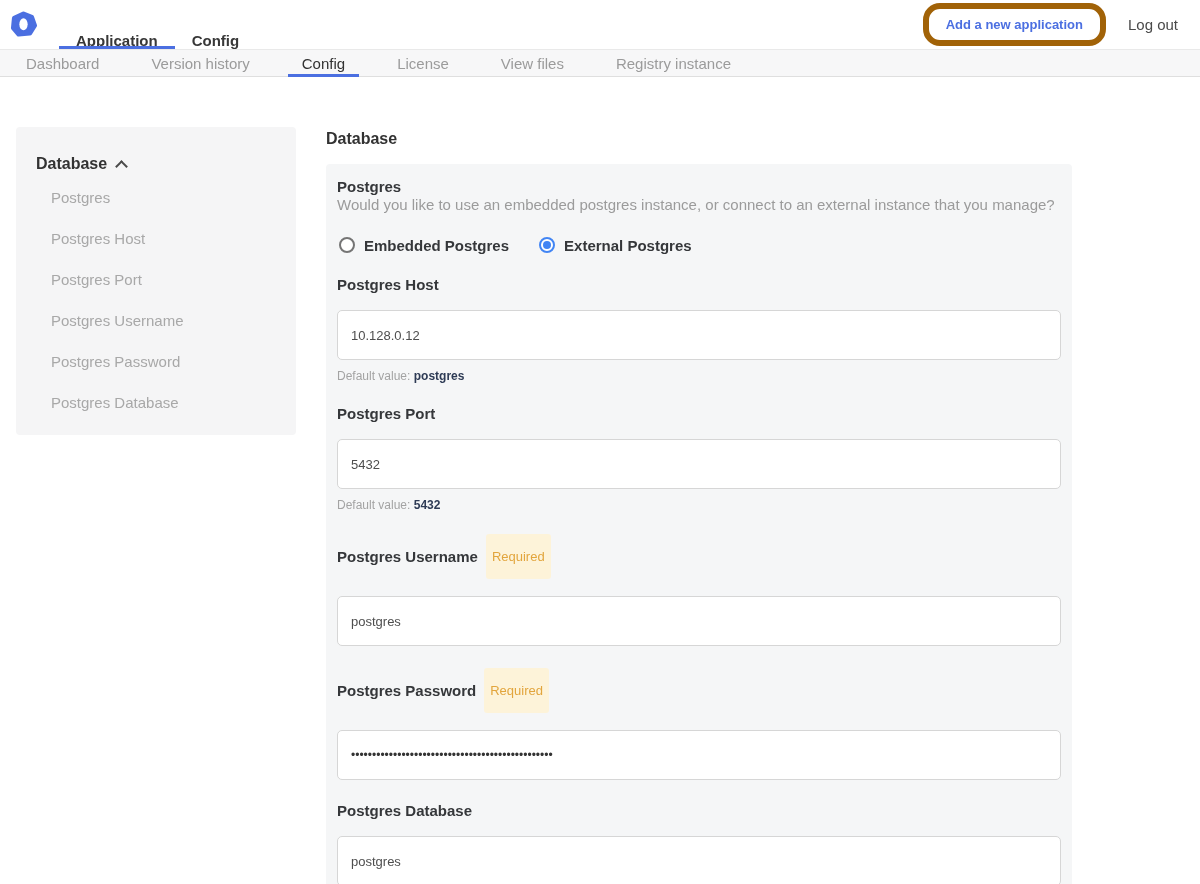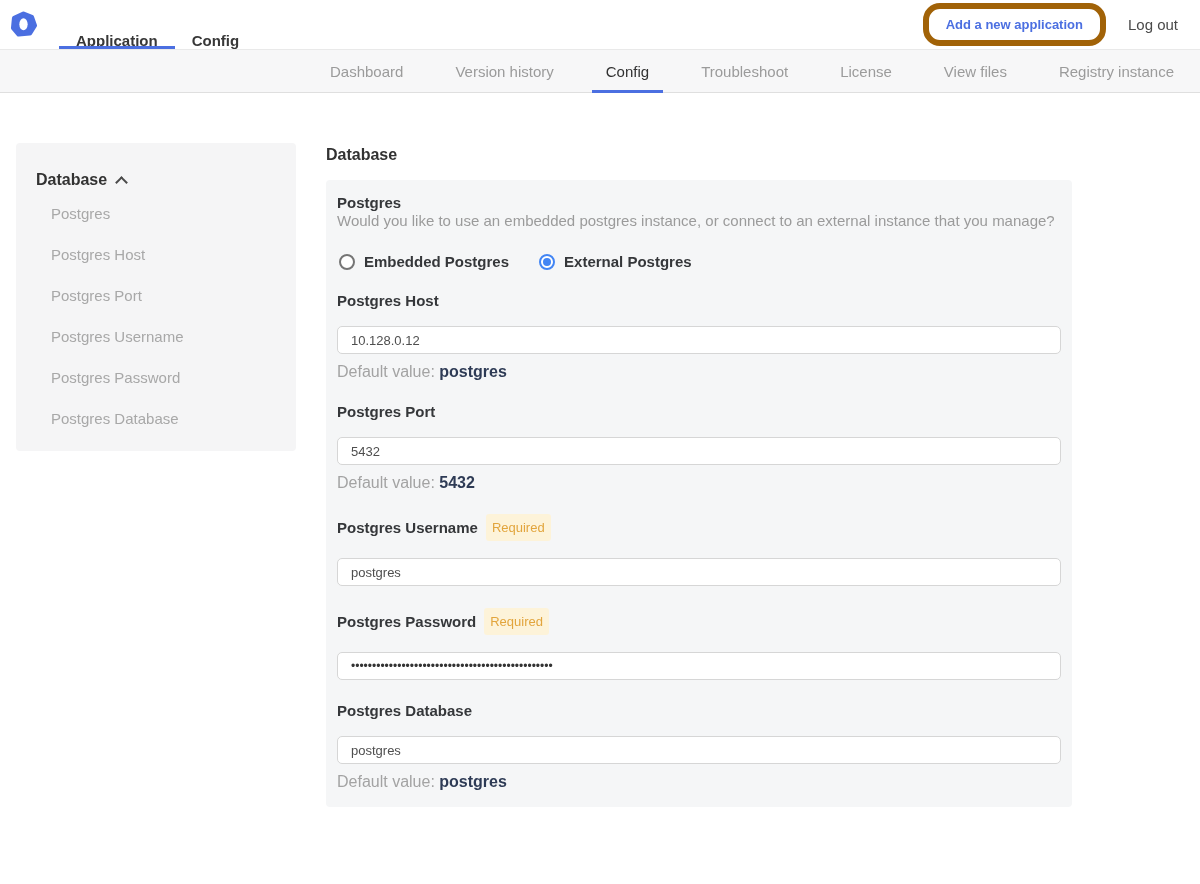--- a/index.html
+++ b/index.html
@@ -41,26 +41,26 @@
     font-family: "Liberation Sans", sans-serif;
     font-size: 13px; font-weight: 700;
     padding: 8px 17px;
     border-radius: 17px;
     cursor: pointer;
   }
   .logout { font-size: 15px; color: #4a4a4a; margin: 0 22px 0 22px; cursor: pointer; }
 
   
   .subnav {
-    height: 44px;
+    height: 28px;
     background: #f7f7f8;
     border-top: 1px solid #e9e9e9;
     border-bottom: 1px solid #dfdfdf;
     display: flex;
-    justify-content: flex-end;
+    justify-content: flex-start;
   }
   .subnav-item {
     position: relative;
     display: flex; align-items: center;
     padding: 0 26px;
     font-size: 15px; color: #9b9b9b;
     cursor: pointer;
     white-space: nowrap;
   }
   .subnav-item.active { color: #323232; }
@@ -116,49 +116,49 @@
   .field-label {
     font-size: 15px; font-weight: 700; color: #35373a;
     margin: 22px 0 0 0;
     display: flex; align-items: center;
   }
   .field:first-child .field-label { margin-top: 0; }
   .required-badge {
     margin-left: 8px;
     background: #fdf3d9; color: #e2a53d;
     font-size: 13px; font-weight: 400;
-    padding: 6px 6px; border-radius: 3px;
+    padding: 15px 6px; border-radius: 3px;
   }
   .field-desc { font-size: 15px; color: #9b9b9b; line-height: 1.35; }
   .radio-row { display: flex; align-items: center; margin: 22px 0 4px 2px; }
-  .radio-option { display: flex; align-items: flex-end; margin-right: 30px; cursor: pointer; }
+  .radio-option { display: flex; align-items: flex-start; margin-right: 30px; cursor: pointer; }
   .radio {
     width: 16px; height: 16px; border-radius: 50%;
     border: 2px solid #757575; background: #fff;
     display: inline-block; position: relative; flex: 0 0 auto;
   }
   .radio.checked { border-color: #4285f4; }
   .radio.checked::after {
     content: ''; position: absolute; left: 2px; top: 2px; right: 2px; bottom: 2px;
     border-radius: 50%; background: #4285f4;
   }
   .radio-label { font-size: 15px; font-weight: 700; color: #35373a; margin-left: 9px; }
   .field-input {
-    width: 100%; height: 28px;
+    width: 100%; height: 50px;
     margin-top: 17px;
     border: 1px solid #d6d6d6; border-radius: 5px;
     background: #ffffff;
     padding: 0 13px;
     font-family: "Liberation Sans", sans-serif;
     font-size: 13px; color: #4e4e4e;
     outline: none;
     display: block;
   }
   .field-input.masked { font-size: 12px; letter-spacing: 0px; color: #333; }
-  .field-help { font-size: 16px; color: #a3a3a3; margin-top: 9px; }
+  .field-help { font-size: 12px; color: #a3a3a3; margin-top: 9px; }
   .field-help .default-val { font-weight: 700; color: #2e3b55; }
 </style>
 </head>
 <body>
 
 <div class="topnav">
   <svg class="logo" viewBox="0 0 28 28">
     <polygon points="14,3 22.5,6.5 25.5,15 20.5,23 9,24 3.5,17.5 4.5,7.5" fill="#4b6fe1" stroke="#4b6fe1" stroke-width="5" stroke-linejoin="round"></polygon>
     <ellipse cx="14" cy="13.7" rx="4.3" ry="6.2" fill="#ffffff"></ellipse>
   </svg>
@@ -185,23 +185,20 @@
     </div>
 
     <div class="subnav-item">
       <span>Version history</span>
     </div>
 
     <div class="subnav-item active">
       <span>Config</span>
     </div>
 
-    <div class="subnav-item">
-      <span>Troubleshoot</span>
-    </div>
 
     <div class="subnav-item">
       <span>License</span>
     </div>
 
     <div class="subnav-item">
       <span>View files</span>
     </div>
 
     <div class="subnav-item">

